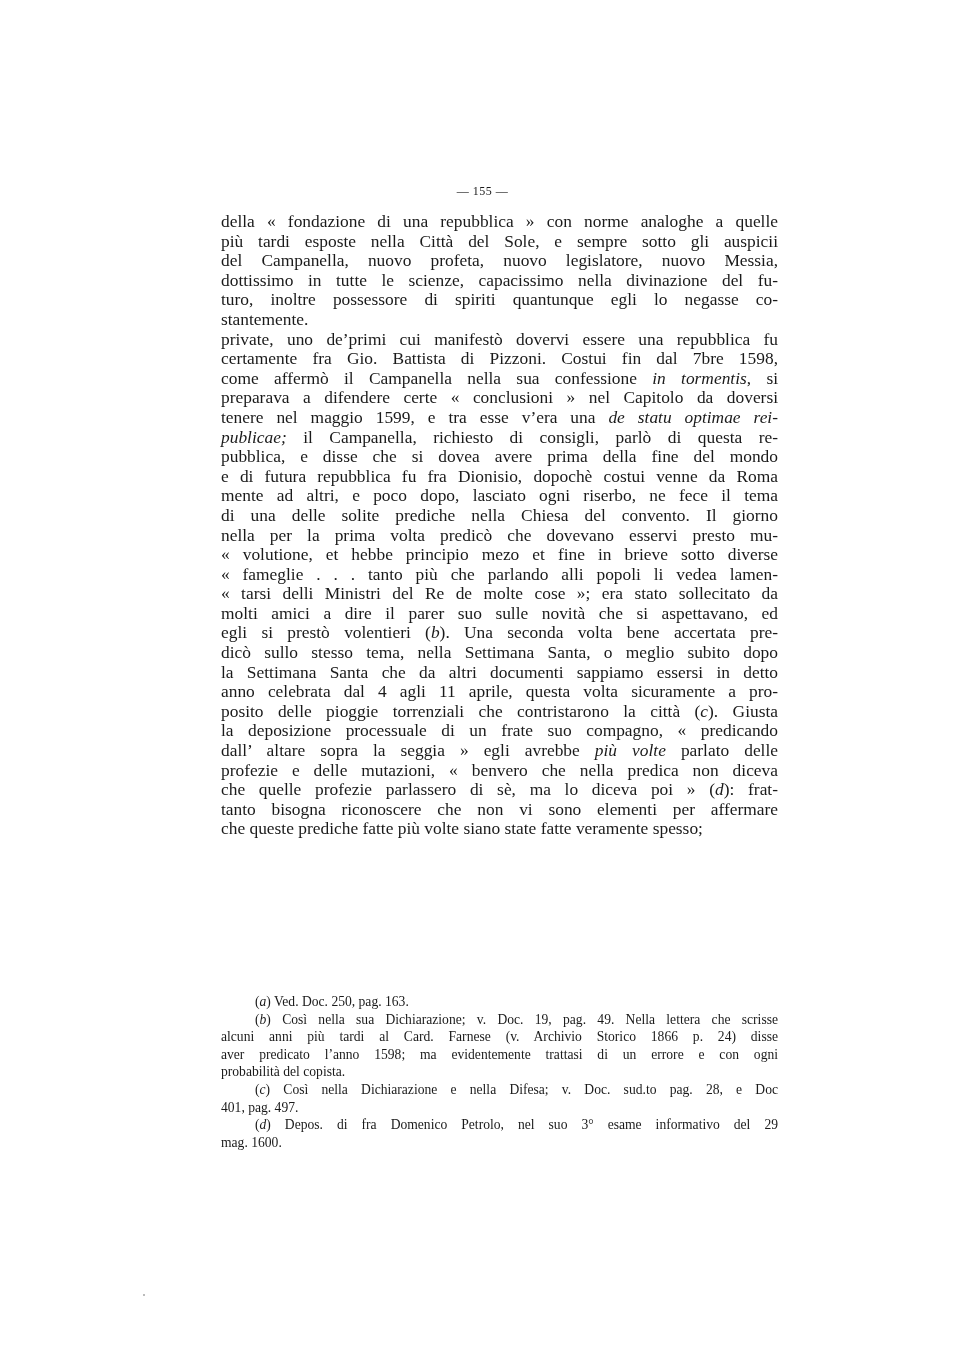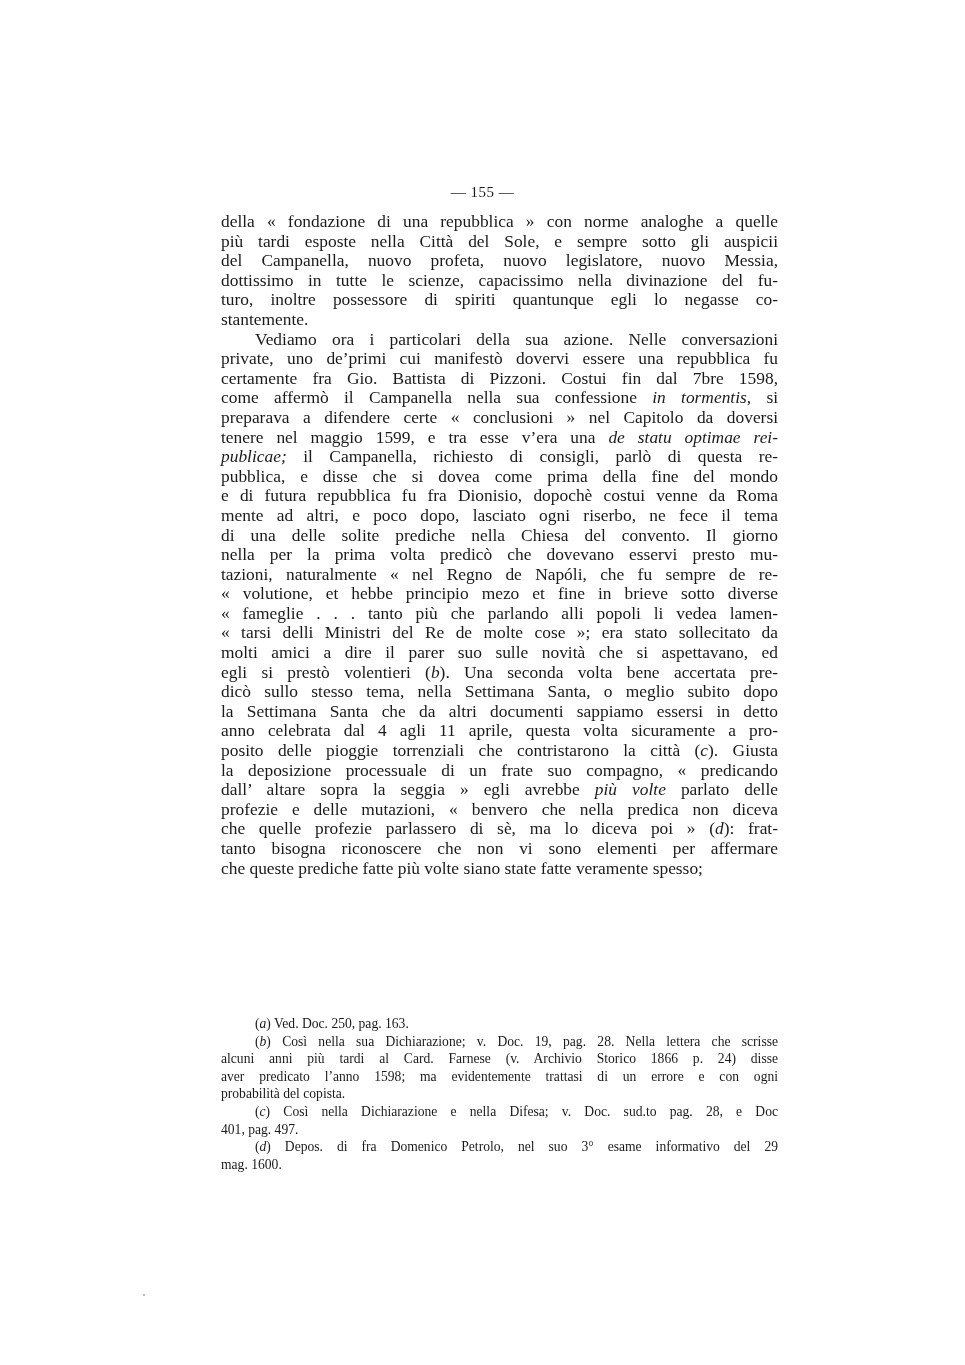--- a/index.html
+++ b/index.html
@@ -14,21 +14,21 @@
     overflow: hidden;
     font-family: "Liberation Serif", "DejaVu Serif", serif;
     color: #1a1a1a;
   }
   .page-number {
     position: absolute;
     top: 184px;
     left: 0;
     width: 965px;
     text-align: center;
-    font-size: 15px;
+    font-size: 12px;
     letter-spacing: 0.5px;
   }
   .body-text {
     position: absolute;
     top: 212px;
     left: 221px;
     width: 557px;
   }
   .line {
     display: block;
@@ -40,21 +40,21 @@
     text-align-last: justify;
   }
   .line.last {
     text-align-last: left;
   }
   .line.indent {
     padding-left: 34px;
   }
   .footnotes {
     position: absolute;
-    top: 1015px;
+    top: 993px;
     left: 221px;
     width: 557px;
   }
   .fn-line {
     display: block;
     font-size: 13.6px;
     line-height: 17.6px;
     height: 17.6px;
     white-space: nowrap;
     text-align: justify;
@@ -81,53 +81,51 @@
 
 <div class="page-number">— 155 —</div>
 
 <div class="body-text" id="body-text">
     <span class="line">della « fondazione di una repubblica » con norme analoghe a quelle</span>
     <span class="line">più tardi esposte nella Città del Sole, e sempre sotto gli auspicii</span>
     <span class="line">del Campanella, nuovo profeta, nuovo legislatore, nuovo Messia,</span>
     <span class="line">dottissimo in tutte le scienze, capacissimo nella divinazione del fu-</span>
     <span class="line">turo, inoltre possessore di spiriti quantunque egli lo negasse co-</span>
     <span class="line last">stantemente.</span>
-    <span class="line indent">Vediamo ora i particolari della sua azione. Nelle conversazioni</span>
     <span class="line">private, uno de’primi cui manifestò dovervi essere una repubblica fu</span>
     <span class="line">certamente fra Gio. Battista di Pizzoni. Costui fin dal 7bre 1598,</span>
     <span class="line"><span>come affermò il Campanella nella sua confessione </span><i>in tormentis</i><span>, si</span></span>
     <span class="line">preparava a difendere certe « conclusioni » nel Capitolo da doversi</span>
     <span class="line"><span>tenere nel maggio 1599, e tra esse v’era una </span><i>de statu optimae rei-</i><span></span></span>
     <span class="line"><span></span><i>publicae;</i><span> il Campanella, richiesto di consigli, parlò di questa re-</span></span>
-    <span class="line">pubblica, e disse che si dovea come prima della fine del mondo</span>
+    <span class="line">pubblica, e disse che si dovea avere prima della fine del mondo</span>
     <span class="line">e di futura repubblica fu fra Dionisio, dopochè costui venne da Roma</span>
     <span class="line">mente ad altri, e poco dopo, lasciato ogni riserbo, ne fece il tema</span>
     <span class="line">di una delle solite prediche nella Chiesa del convento. Il giorno</span>
     <span class="line">nella per la prima volta predicò che dovevano esservi presto mu-</span>
-    <span class="line">tazioni, naturalmente « nel Regno de Napóli, che fu sempre de re-</span>
     <span class="line">« volutione, et hebbe principio mezo et fine in brieve sotto diverse</span>
     <span class="line">« fameglie . . . tanto più che parlando alli popoli li vedea lamen-</span>
     <span class="line">« tarsi delli Ministri del Re de molte cose »; era stato sollecitato da</span>
     <span class="line">molti amici a dire il parer suo sulle novità che si aspettavano, ed</span>
     <span class="line"><span>egli si prestò volentieri (</span><i>b</i><span>). Una seconda volta bene accertata pre-</span></span>
     <span class="line">dicò sullo stesso tema, nella Settimana Santa, o meglio subito dopo</span>
     <span class="line">la Settimana Santa che da altri documenti sappiamo essersi in detto</span>
     <span class="line">anno celebrata dal 4 agli 11 aprile, questa volta sicuramente a pro-</span>
     <span class="line"><span>posito delle pioggie torrenziali che contristarono la città (</span><i>c</i><span>). Giusta</span></span>
     <span class="line">la deposizione processuale di un frate suo compagno, « predicando</span>
     <span class="line"><span>dall’ altare sopra la seggia » egli avrebbe </span><i>più volte</i><span> parlato delle</span></span>
     <span class="line">profezie e delle mutazioni, « benvero che nella predica non diceva</span>
     <span class="line"><span>che quelle profezie parlassero di sè, ma lo diceva poi » (</span><i>d</i><span>): frat-</span></span>
     <span class="line">tanto bisogna riconoscere che non vi sono elementi per affermare</span>
     <span class="line last">che queste prediche fatte più volte siano state fatte veramente spesso;</span>
   </div>
 
 <div class="footnotes" id="footnotes">
     <span class="fn-line indent last"><span>(</span><i>a</i><span>) Ved. Doc. 250, pag. 163.</span></span>
-    <span class="fn-line indent"><span>(</span><i>b</i><span>) Così nella sua Dichiarazione; v. Doc. 19, pag. 28. Nella lettera che scrisse</span></span>
+    <span class="fn-line indent"><span>(</span><i>b</i><span>) Così nella sua Dichiarazione; v. Doc. 19, pag. 49. Nella lettera che scrisse</span></span>
     <span class="fn-line">alcuni anni più tardi al Card. Farnese (v. Archivio Storico 1866 p. 24) disse</span>
     <span class="fn-line">aver predicato l’anno 1598; ma evidentemente trattasi di un errore e con ogni</span>
     <span class="fn-line last">probabilità del copista.</span>
     <span class="fn-line indent"><span>(</span><i>c</i><span>) Così nella Dichiarazione e nella Difesa; v. Doc. sud.to pag. 28, e Doc</span></span>
     <span class="fn-line last">401, pag. 497.</span>
     <span class="fn-line indent"><span>(</span><i>d</i><span>) Depos. di fra Domenico Petrolo, nel suo 3° esame informativo del 29</span></span>
     <span class="fn-line last">mag. 1600.</span>
   </div>
 
 <div class="speck"></div>

